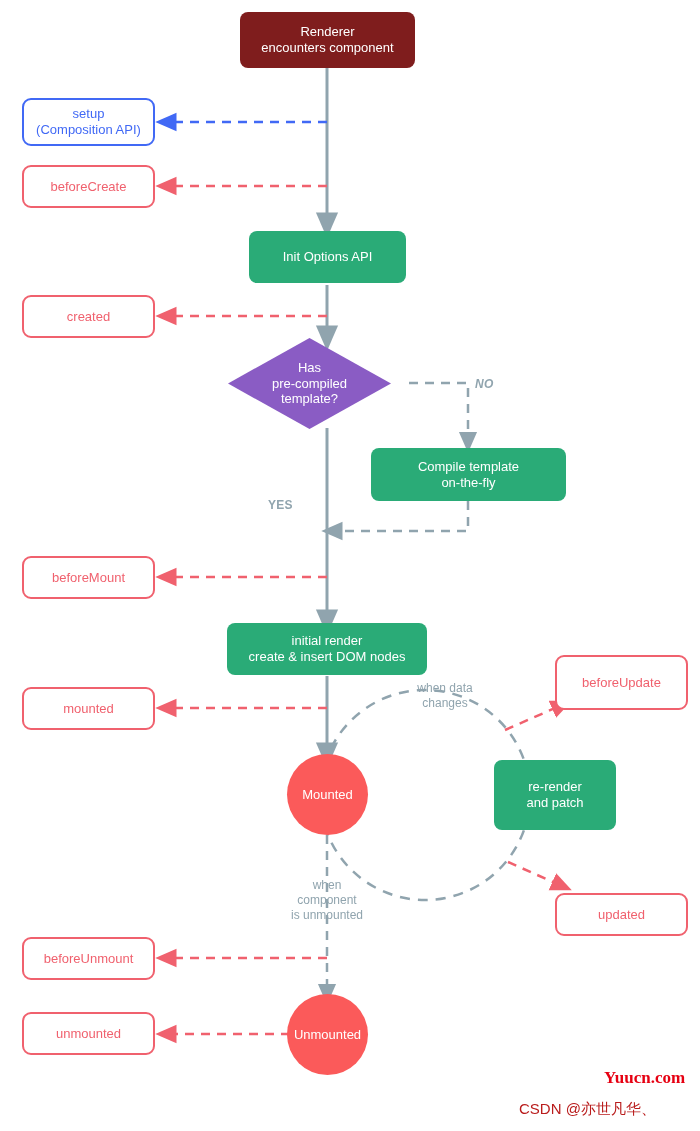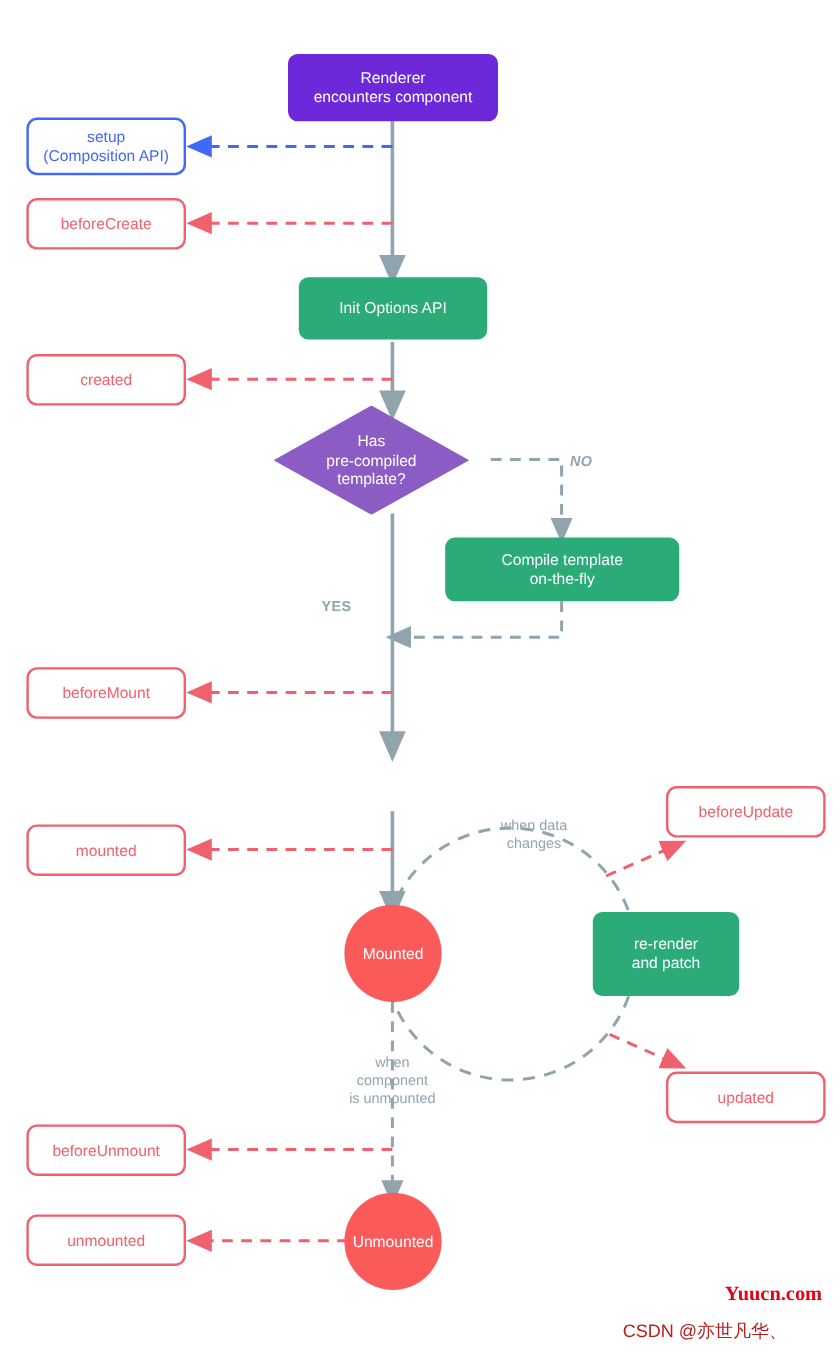--- a/index.html
+++ b/index.html
@@ -32,21 +32,21 @@
     justify-content: center;
     text-align: center;
     line-height: 1.22;
   }
   
   .node-solid {
     border-radius: 8px;
     color: #ffffff;
     font-size: 13px;
   }
-  .node-blue  { background: #6d28d9; margin-top: 33px; }
+  .node-blue  { background: #7f1d1d; }
   .node-green { background: #2aab77; }
 
   
   .node-hook {
     border-radius: 9px;
     background: #ffffff;
     border: 2px solid #f0616e;
     color: #f0616e;
     font-size: 13px;
   }
@@ -241,26 +241,32 @@
       <span>on-the-fly</span>
     </span>
   </div>
 
   <span class="edge-label" style="left:268px; top:498px;">YES</span>
 
   <div class="node node-hook" style="left:22px; top:556px; width:133px; height:43px;">
     <span>beforeMount</span>
   </div>
 
+  <div class="node node-solid node-green" style="left:227px; top:623px; width:200px; height:52px;">
+    <span>
+      <span>initial render</span><br>
+      <span>create &amp; insert DOM nodes</span>
+    </span>
+  </div>
 
   <div class="node node-hook" style="left:22px; top:687px; width:133px; height:43px;">
     <span>mounted</span>
   </div>
 
-  <div class="node node-hook" style="left:555px; top:655px; width:133px; height:43px;">
+  <div class="node node-hook" style="left:555px; top:655px; width:133px; height:55px;">
     <span>beforeUpdate</span>
   </div>
 
   <span class="edge-note" style="left:390px; top:681px; width:110px;">
     <span>when data</span><br>
     <span>changes</span>
   </span>
 
   <div class="node node-circle" style="left:287px; top:754px; width:81px; height:81px;">
     <span>Mounted</span>

